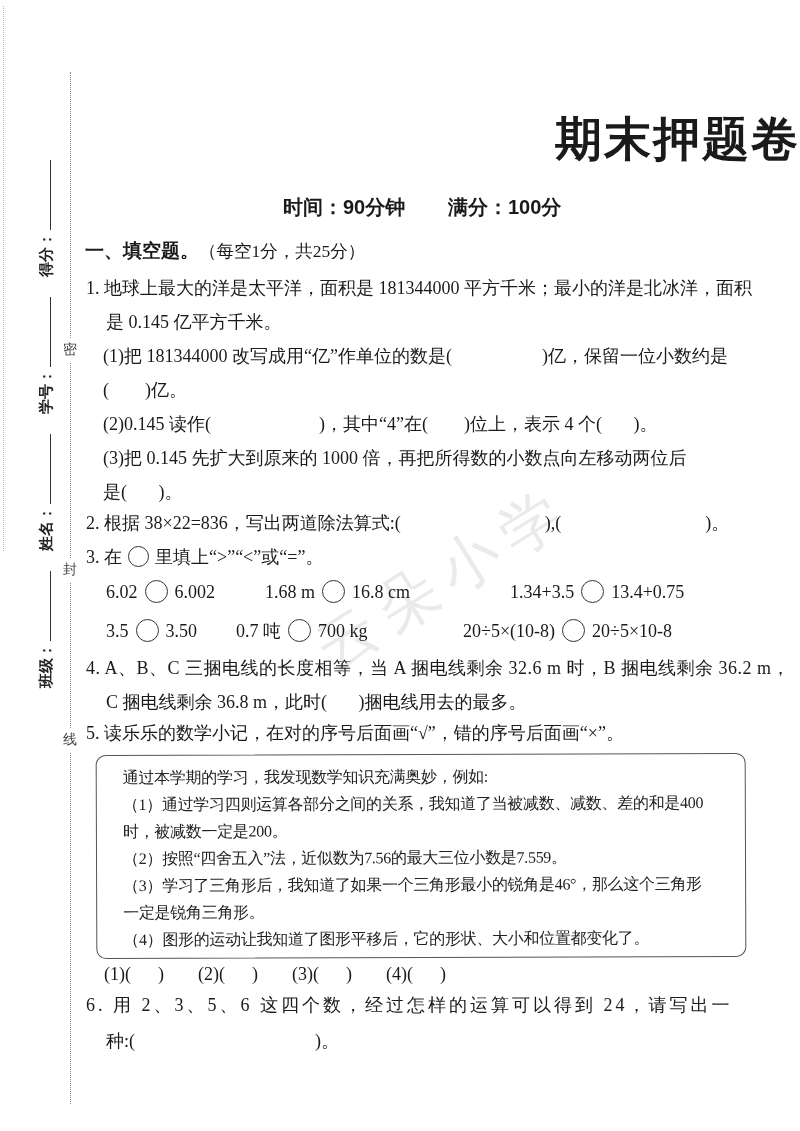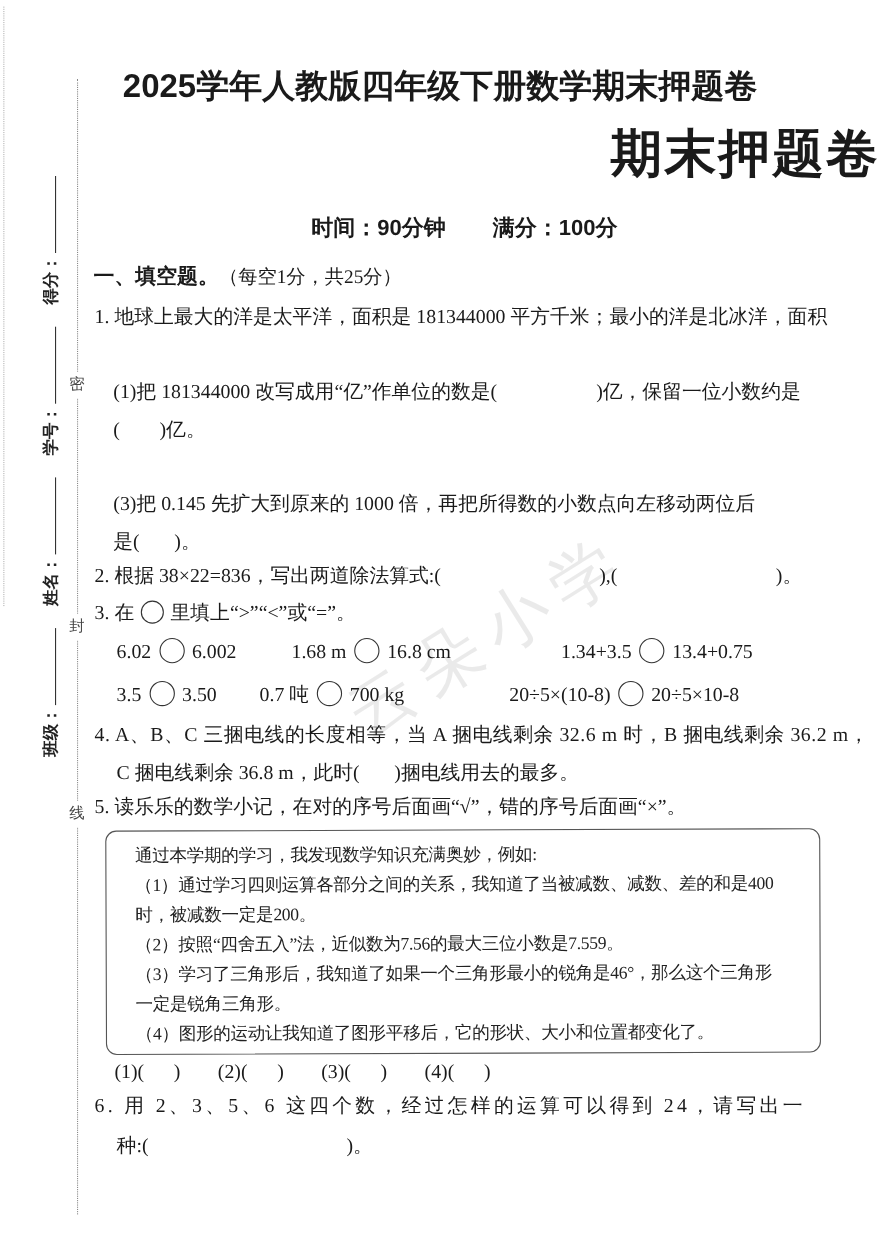--- a/index.html
+++ b/index.html
@@ -50,30 +50,31 @@
   <span class="seal-char" style="top:338px">密</span>
   <span class="seal-char" style="top:558px">封</span>
   <span class="seal-char" style="top:728px">线</span>
 
   <div class="id-strip">
     <span>班级：</span><span class="blank-line"></span><span>姓名：</span><span class="blank-line"></span><span>学号：</span><span class="blank-line"></span><span>得分：</span><span class="blank-line"></span>
   </div>
 
   <div class="wm">云朵小学</div>
 
-  <div class="course-title sans">2025学年人教版四年级下册数学期末押题卷</div>
   <div class="paper-title sans">期末押题卷</div>
   <span class="meta sans" style="left:283px">时间：90分钟</span>
   <span class="meta sans" style="left:448px">满分：100分</span>
 
   <div class="line" style="top:240px;left:85px"><span class="sec-title">一、填空题。</span><span class="sec-note">（每空1分，共25分）</span></div>
 
   <div class="line" style="top:277px;left:86px">1. 地球上最大的洋是太平洋，面积是 181344000 平方千米；最小的洋是北冰洋，面积</div>
+  <div class="line" style="top:311px;left:106px">是 0.145 亿平方千米。</div>
   <div class="line" style="top:345px;left:103px">(1)把 181344000 改写成用“亿”作单位的数是(                    )亿，保留一位小数约是</div>
   <div class="line" style="top:379px;left:103px">(        )亿。</div>
+  <div class="line" style="top:413px;left:103px">(2)0.145 读作(                        )，其中“4”在(        )位上，表示 4 个(       )。</div>
   <div class="line" style="top:447px;left:103px">(3)把 0.145 先扩大到原来的 1000 倍，再把所得数的小数点向左移动两位后</div>
   <div class="line" style="top:481px;left:103px">是(       )。</div>
 
   <div class="line" style="top:512px;left:86px">2. 根据 38×22=836，写出两道除法算式:(                                ),(                                )。</div>
 
   <div class="line" style="top:546px;left:86px"><span>3. 在</span><span class="circle small"></span><span>里填上“&gt;”“&lt;”或“=”。</span></div>
 
   <div class="line" style="top:580px;left:106px"><span>6.02</span><span class="circle"></span><span>6.002</span></div>
   <div class="line" style="top:580px;left:265px"><span>1.68 m</span><span class="circle"></span><span>16.8 cm</span></div>
   <div class="line" style="top:580px;left:510px"><span>1.34+3.5</span><span class="circle"></span><span>13.4+0.75</span></div>

